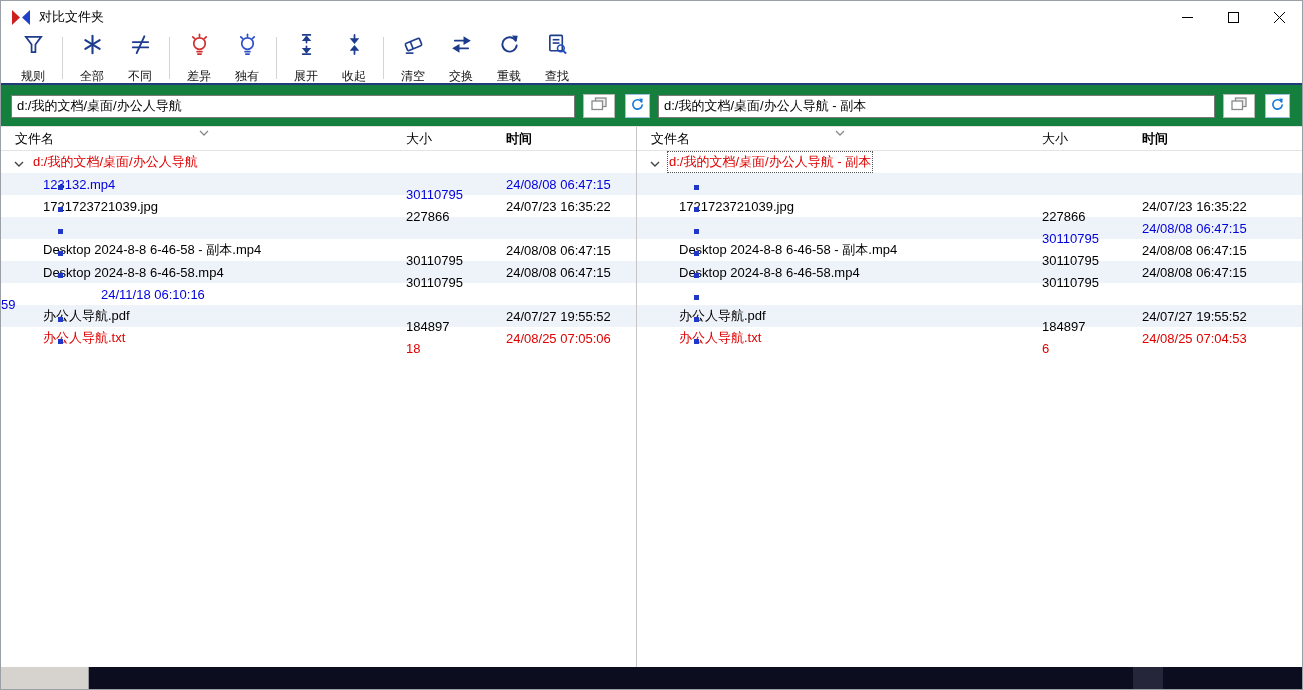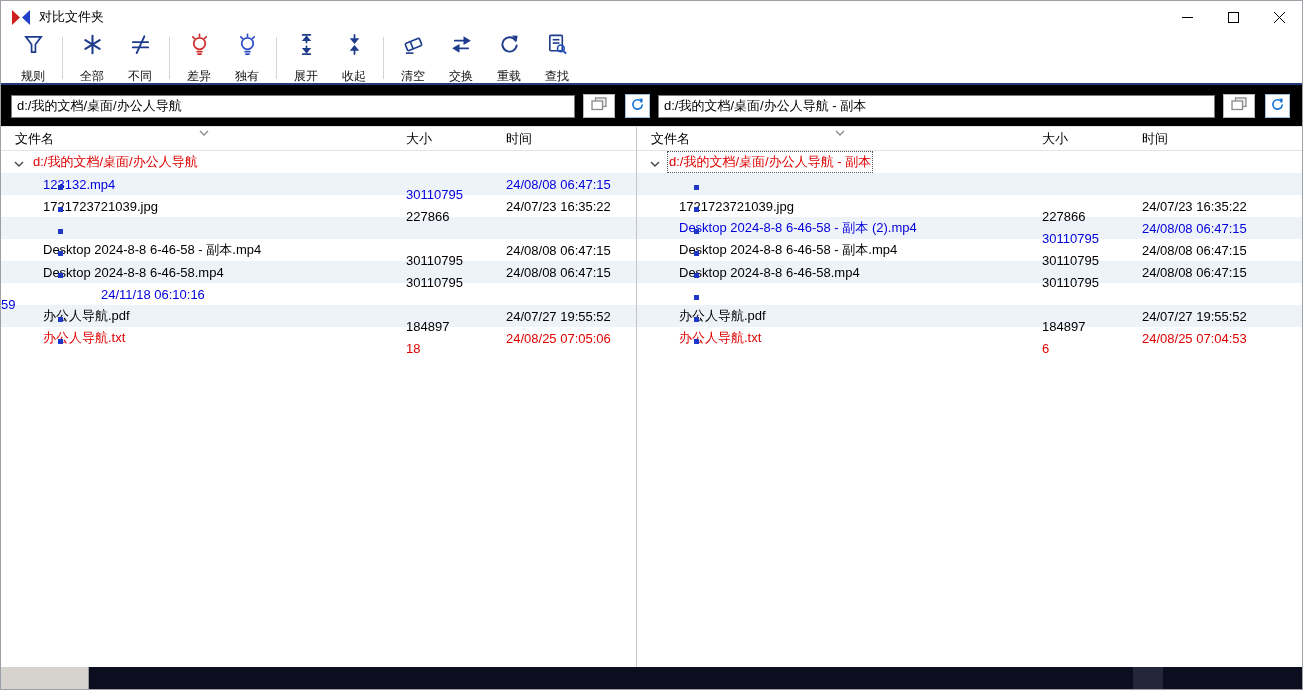--- a/index.html
+++ b/index.html
@@ -1,19 +1,19 @@
 <!DOCTYPE html>
 <html><head>
 <meta charset="utf-8">
 <style>
   * { box-sizing: border-box; margin: 0; padding: 0; }
   html,body { background:#888; }
   body { font-family: "Liberation Sans", sans-serif; }
   .window {
-    width: 1303px; height: 690px; background: #000000;
+    width: 1303px; height: 690px; background: #15803d;
     border: 1px solid #9aa0a6; display: flex; flex-direction: column;
     position: relative; overflow: hidden;
   }
   
   .titlebar { height: 32px; display: flex; align-items: center; padding-left: 10px; background: #fff; flex: 0 0 auto; }
   .logo { width: 20px; height: 15px; margin-right: 8px; display: flex; align-items: center; }
   .title-text { font-size: 13px; color: #000; }
   .win-controls { margin-left: auto; display: flex; height: 100%; }
   .win-btn { width: 46px; height: 100%; display: flex; align-items: center; justify-content: center; font-size: 13px; color:#000; cursor: default; }
   
@@ -32,21 +32,21 @@
   .browse-btn { width: 32px; margin-left: 8px; }
   .refresh-btn { width: 25px; margin-left: 10px; border-color:#9fc0e0; }
   
   .panes { flex: 1; display: flex; border-top: 1px solid #e2e2e2; overflow: hidden; }
   .pane { width: 636px; display: flex; flex-direction: column; overflow: hidden; background:#fff; }
   .pane.left { border-right: 1px solid #c6c6c6; }
   .pane.right { flex: 1; }
   .hdr { display: flex; height: 24px; align-items: center; font-size: 13px; color: #000; border-bottom: 1px solid #e4e4e4; position: relative; flex: 0 0 auto; }
   .hdr .h-name { width: 405px; padding-left: 14px; }
   .hdr .h-size { width: 100px; }
-  .hdr .h-time { flex: 1; }
+  .hdr .h-time { flex: 1; font-weight: bold; }
   .sort-ind { position: absolute; left: 198px; top: -3px; color: #8a8a8a; }
   .rows { flex: 1; overflow: hidden; }
   .row { display: flex; height: 22px; align-items: center; font-size: 13px; color: #000; white-space: nowrap; }
   .row.stripe { background: #eef2f9; }
   .c-name { width: 405px; position: relative; overflow: hidden; white-space: nowrap; height: 100%; display: flex; align-items: center; }
   .c-size { width: 100px; overflow: hidden; margin-top: 20px; }
   .c-time { flex: 1; overflow: hidden; }
   .expander { position: absolute; left: 13px; top: 4px; }
   .root-label { padding-left: 32px; }
   .row.selected .sel-box { outline: 1px dotted #555; outline-offset: 1px; }
@@ -401,21 +401,20 @@
             <div class="c-name">
               <span class="bullet"></span>
               <span class="child-label black">1721723721039.jpg</span>
             </div>
             <div class="c-size black">227866</div>
             <div class="c-time black">24/07/23 16:35:22</div>
           </div>
           <div class="row child-row stripe">
             <div class="c-name">
               <span class="bullet"></span>
-              <span class="child-label blue">Desktop 2024-8-8 6-46-58 - 副本 (2).mp4</span>
             </div>
             <div class="c-size blue">30110795</div>
             <div class="c-time blue">24/08/08 06:47:15</div>
           </div>
           <div class="row child-row">
             <div class="c-name">
               <span class="bullet"></span>
               <span class="child-label black">Desktop 2024-8-8 6-46-58 - 副本.mp4</span>
             </div>
             <div class="c-size black">30110795</div>

